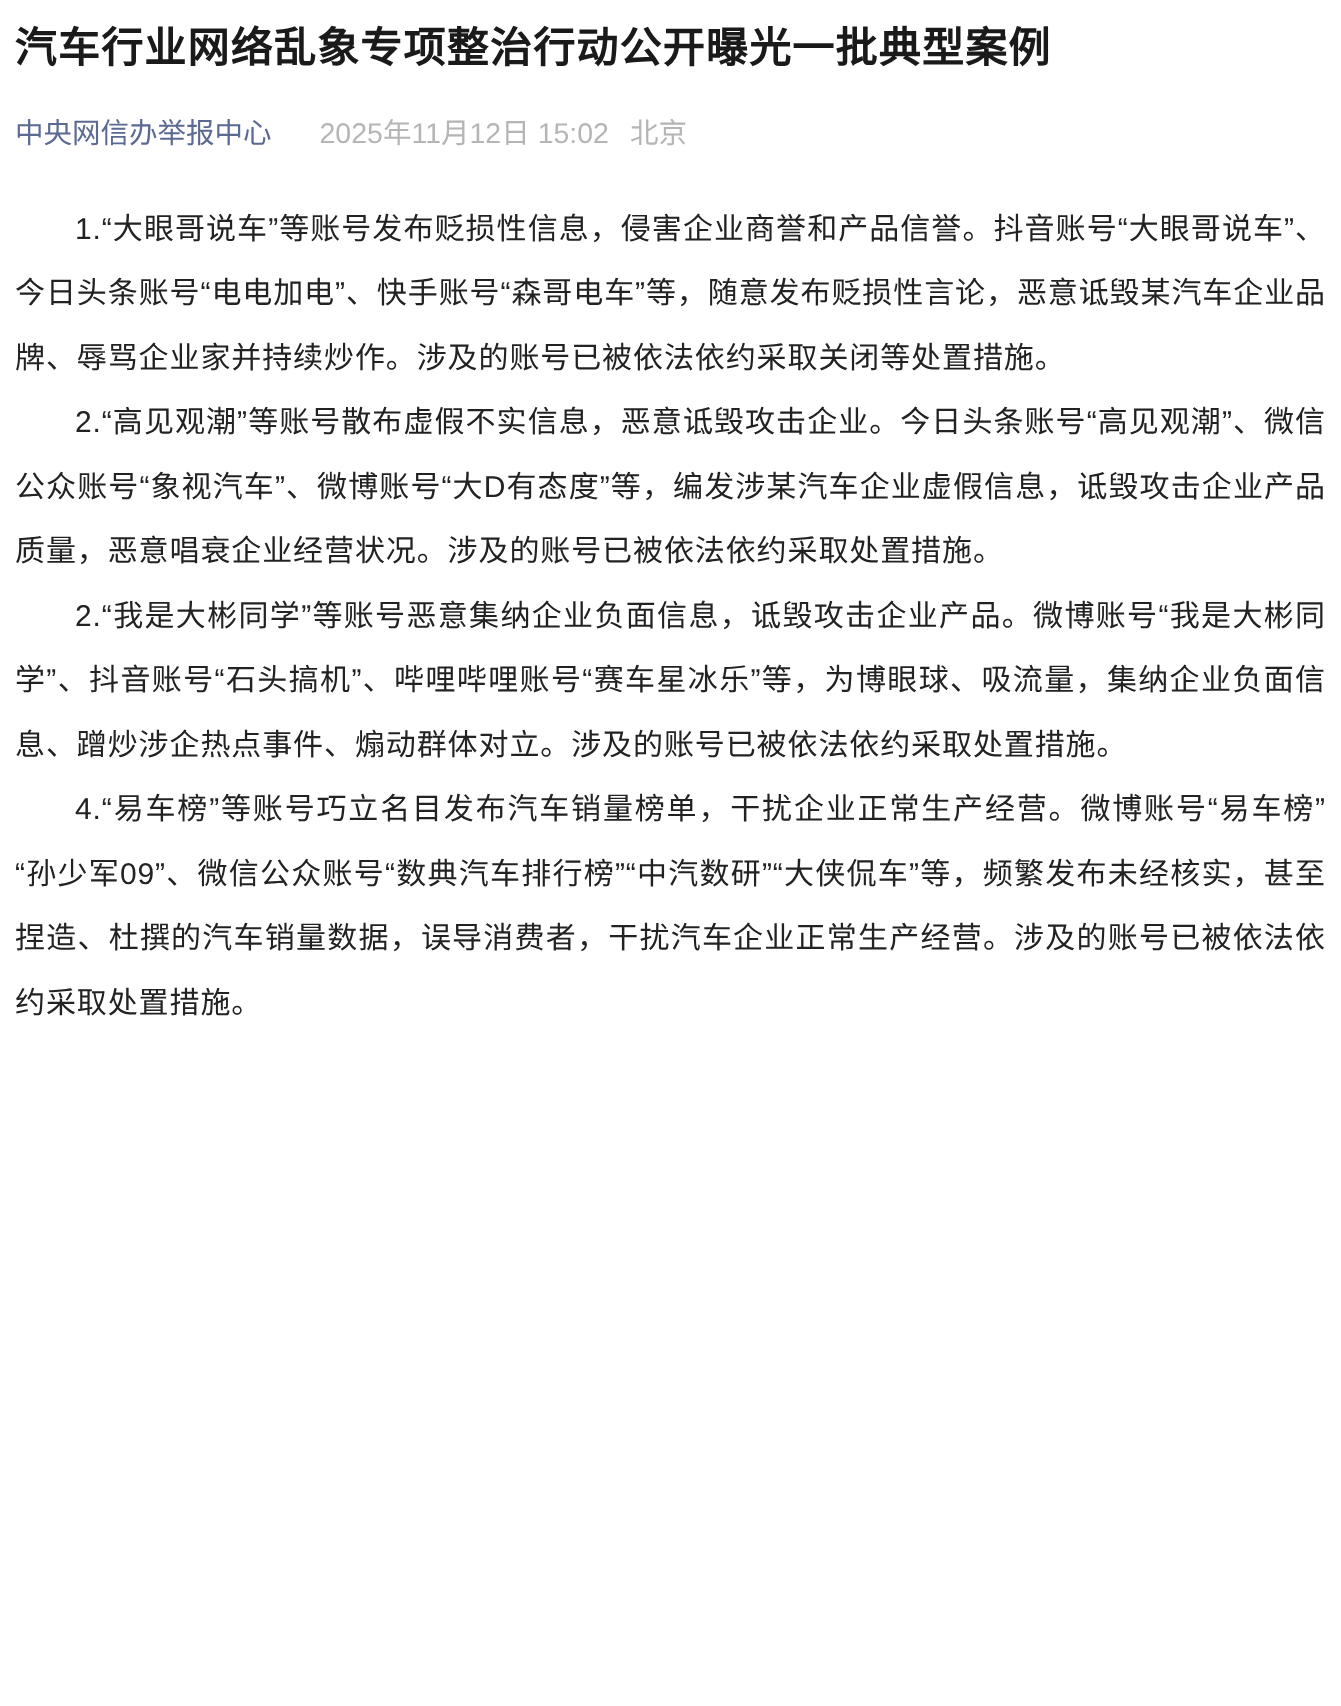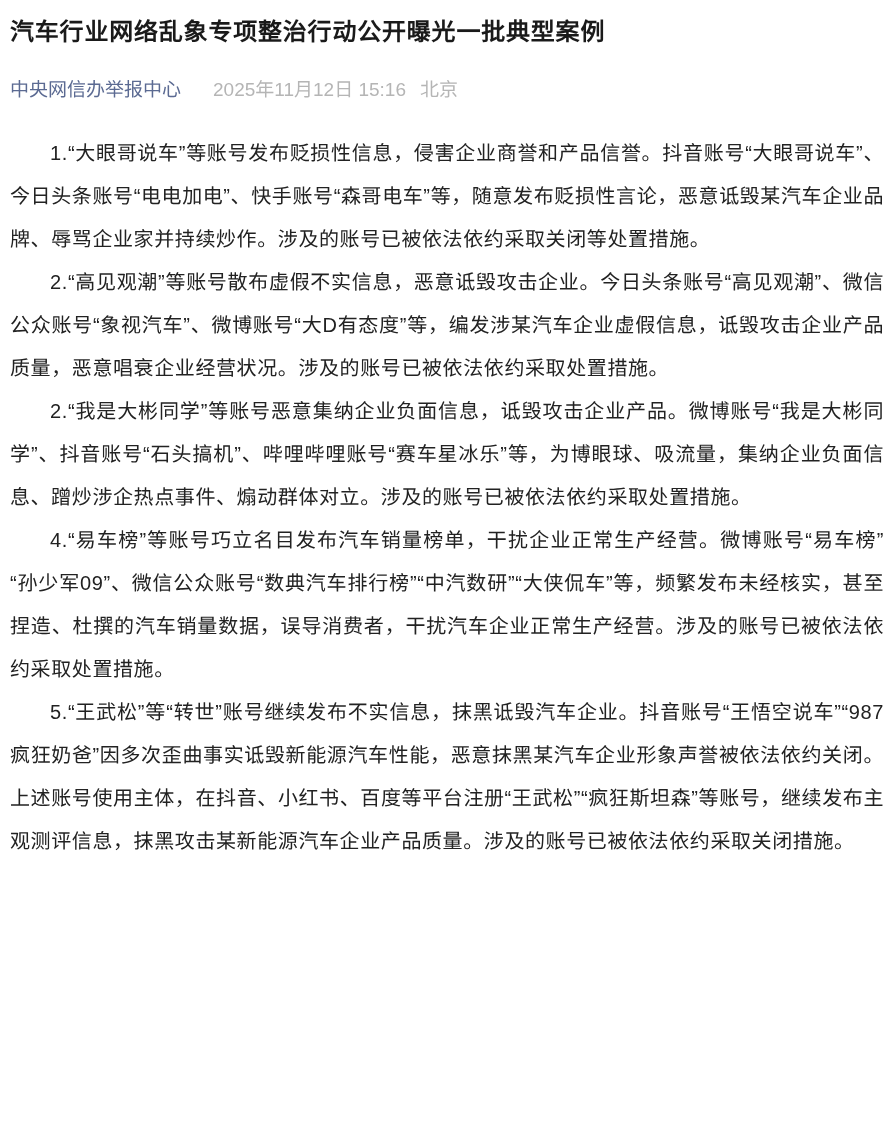--- a/index.html
+++ b/index.html
@@ -11,21 +11,21 @@
   .page {
     width: 894px;
     height: 1137px;
     box-sizing: border-box;
     padding: 14px 10px 24px 10px;
     background: #ffffff;
     overflow: hidden;
   }
   .article-title {
     margin: 0;
-    font-size: 24px;
+    font-size: 28px;
     line-height: 36px;
     font-weight: 700;
     color: #1a1a1a;
     letter-spacing: 0.8px;
   }
   .byline {
     margin-top: 27px;
     font-size: 19px;
     line-height: 25px;
     white-space: nowrap;
@@ -63,25 +63,24 @@
   }
 </style>
 </head>
 <body>
 
 <div class="page">
 
   <h1 class="article-title">汽车行业网络乱象专项整治行动公开曝光一批典型案例</h1>
 
   <div class="byline">
-    <span class="author">中央网信办举报中心</span><span class="meta">2025年11月12日 15:16</span><span class="meta meta-location">北京</span>
+    <span class="author">中央网信办举报中心</span><span class="meta">2025年11月12日 15:02</span><span class="meta meta-location">北京</span>
   </div>
 
   <div class="article-body">
     <p>1.“大眼哥说车”等账号发布贬损性信息，侵害企业商誉和产品信誉。抖音账号“大眼哥说车”、今日头条账号“电电加电”、快手账号“森哥电车”等，随意发布贬损性言论，恶意诋毁某汽车企业品牌、辱骂企业家并持续炒作。涉及的账号已被依法依约采取关闭等处置措施。</p>
     <p>2.“高见观潮”等账号散布虚假不实信息，恶意诋毁攻击企业。今日头条账号“高见观潮”、微信公众账号“象视汽车”、微博账号“大D有态度”等，编发涉某汽车企业虚假信息，诋毁攻击企业产品质量，恶意唱衰企业经营状况。涉及的账号已被依法依约采取处置措施。</p>
     <p>2.“我是大彬同学”等账号恶意集纳企业负面信息，诋毁攻击企业产品。微博账号“我是大彬同学”、抖音账号“石头搞机”、哔哩哔哩账号“赛车星冰乐”等，为博眼球、吸流量，集纳企业负面信息、蹭炒涉企热点事件、煽动群体对立。涉及的账号已被依法依约采取处置措施。</p>
     <p>4.“易车榜”等账号巧立名目发布汽车销量榜单，干扰企业正常生产经营。微博账号“易车榜”“孙少军09”、微信公众账号“数典汽车排行榜”“中汽数研”“大侠侃车”等，频繁发布未经核实，甚至捏造、杜撰的汽车销量数据，误导消费者，干扰汽车企业正常生产经营。涉及的账号已被依法依约采取处置措施。</p>
-    <p>5.“王武松”等“转世”账号继续发布不实信息，抹黑诋毁汽车企业。抖音账号“王悟空说车”“987疯狂奶爸”因多次歪曲事实诋毁新能源汽车性能，恶意抹黑某汽车企业形象声誉被依法依约关闭。上述账号使用主体，在抖音、小红书、百度等平台注册“王武松”“疯狂斯坦森”等账号，继续发布主观测评信息，抹黑攻击某新能源汽车企业产品质量。涉及的账号已被依法依约采取关闭措施。</p>
   </div>
 
 
 </div>
 
 </body></html>

